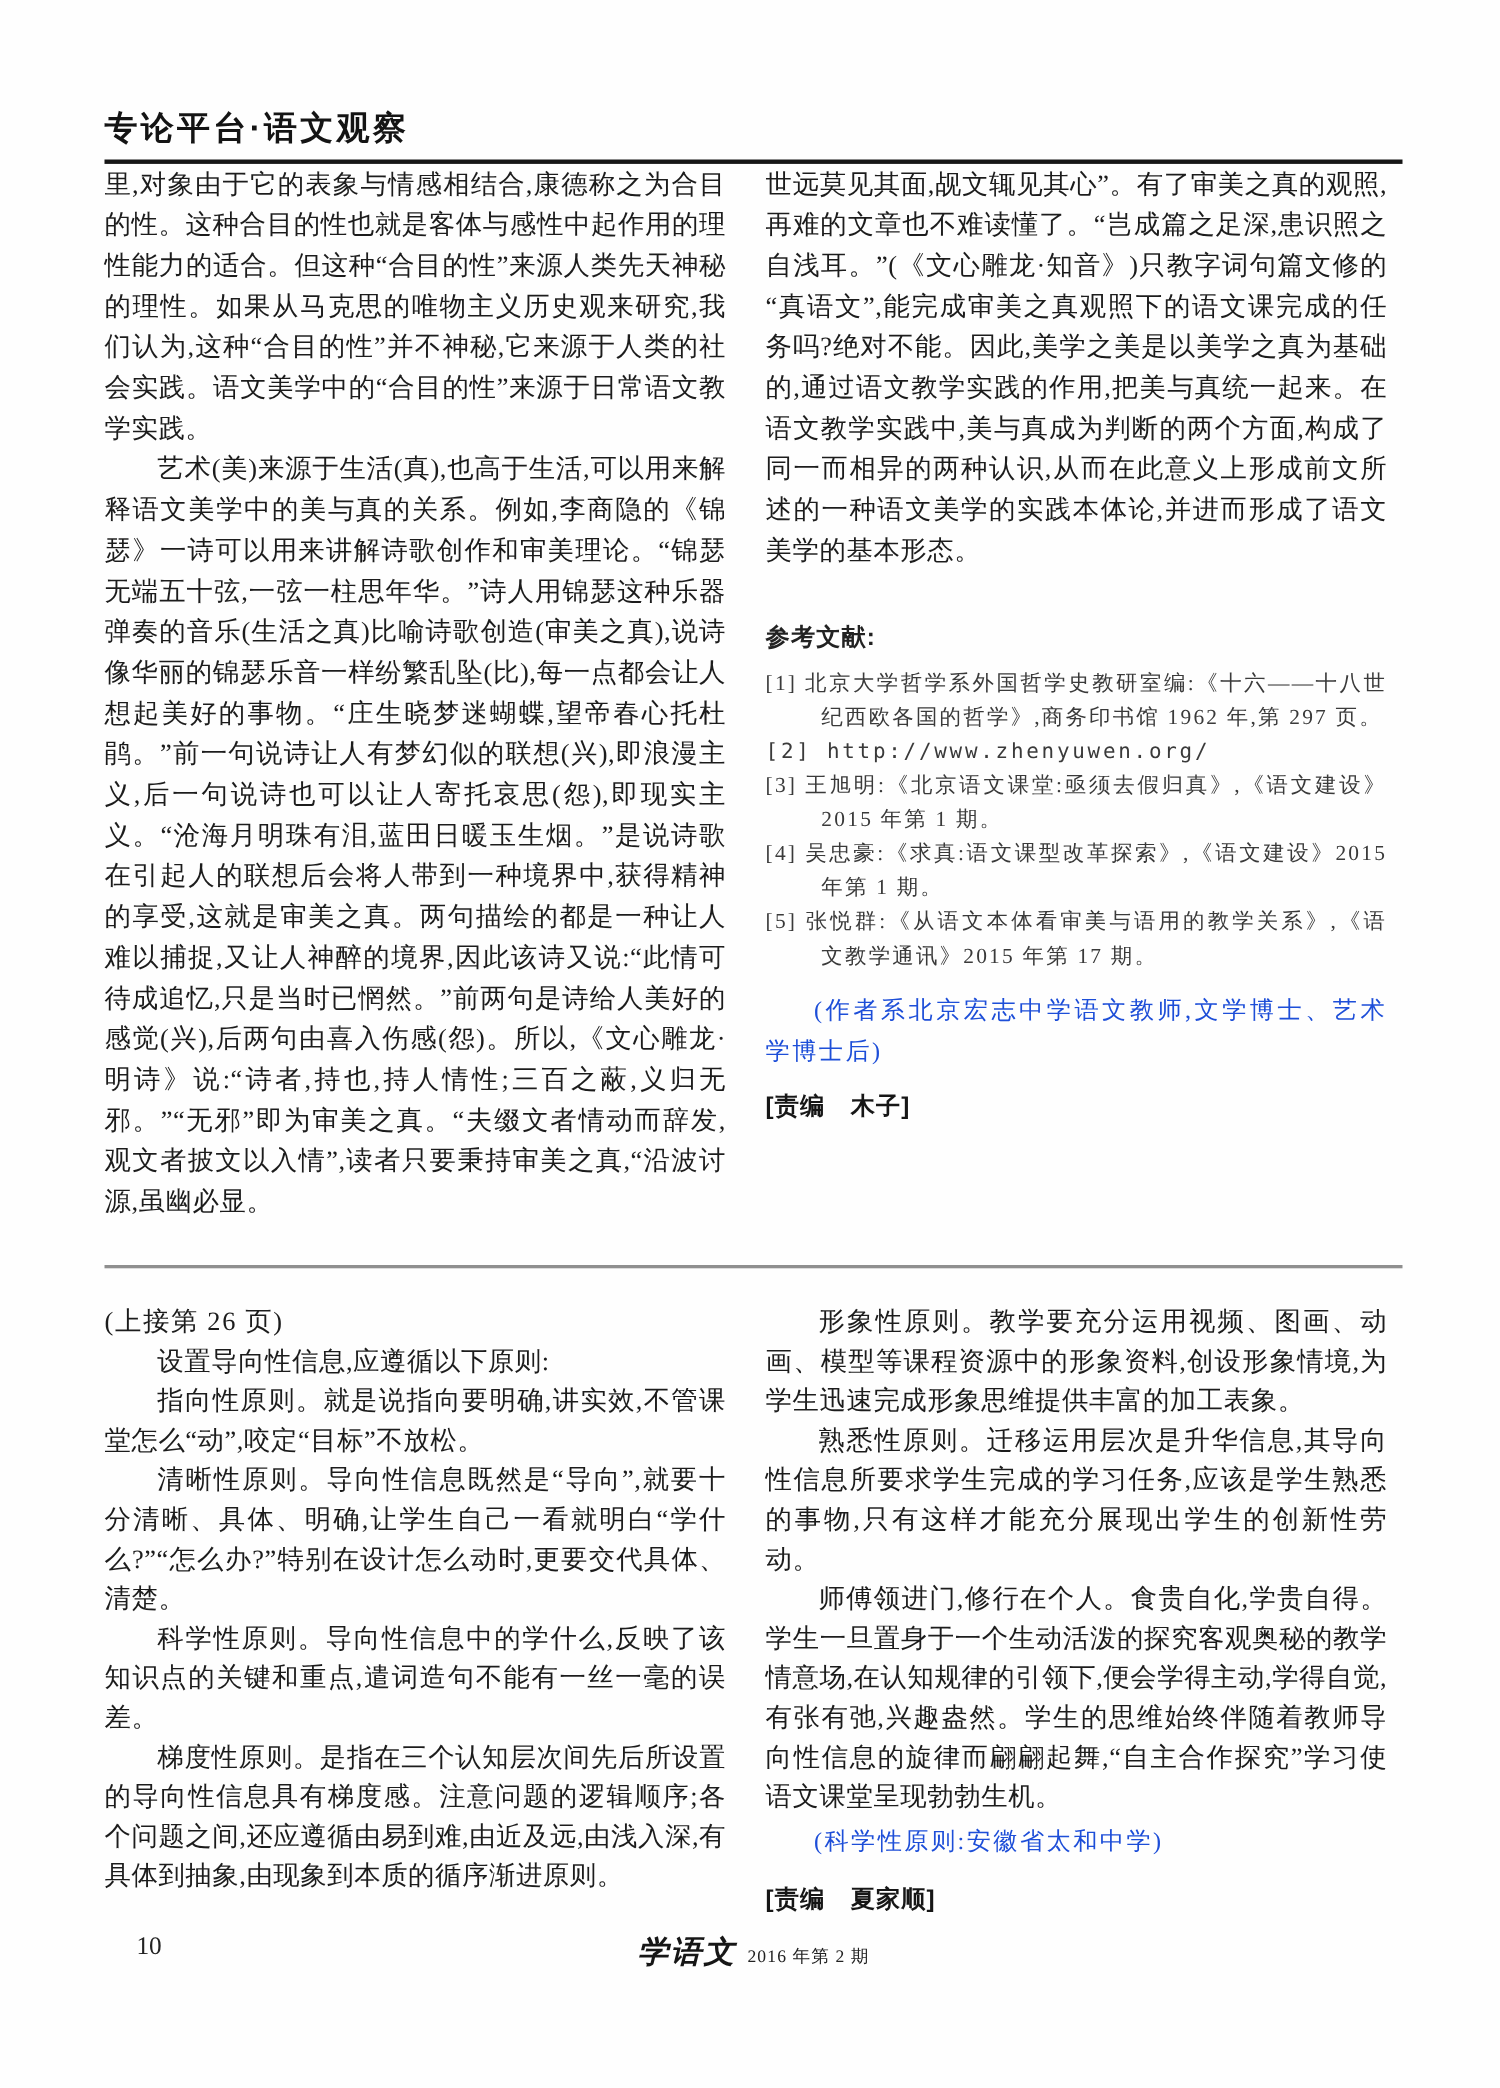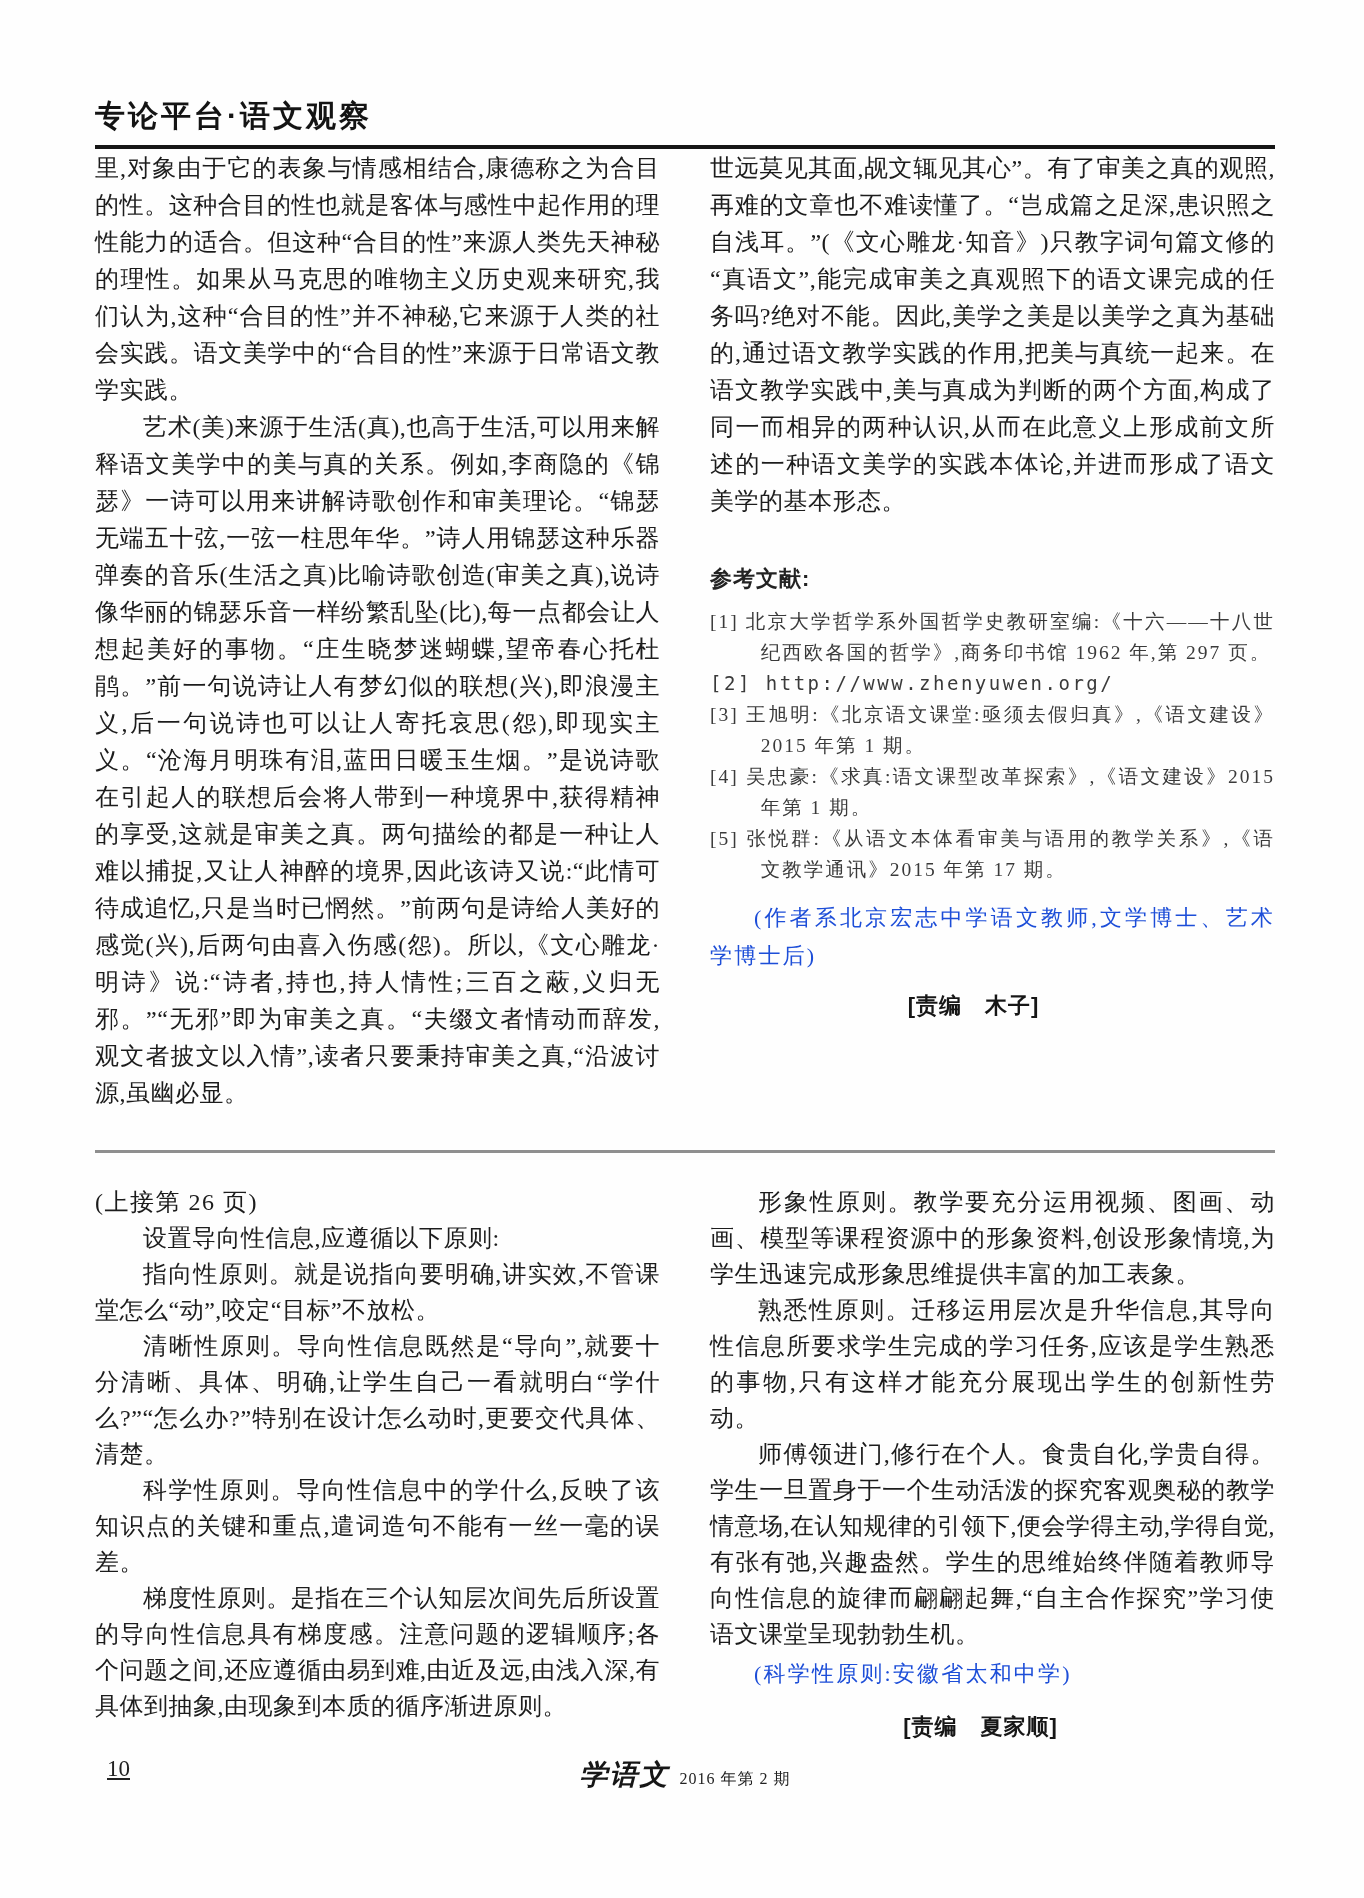--- a/index.html
+++ b/index.html
@@ -12,21 +12,21 @@
     font-family:"Liberation Serif","DejaVu Serif",serif;
     overflow:hidden;
   }
   
   .page-header{position:absolute;top:96px;left:95px;width:1180px;}
   .header-title{font-size:30px;font-weight:bold;letter-spacing:3px;
     font-family:"Liberation Sans","DejaVu Sans",sans-serif;color:#141414;}
   .header-title .calligraphy{font-family:"Liberation Serif",serif;}
   .header-rule{margin-top:8px;height:4px;background:#161616;}
   
-  .columns{position:absolute;left:95px;width:1180px;display:flex;gap:50px;}
+  .columns{position:absolute;left:95px;width:1180px;display:flex;gap:36px;}
   .article1{top:150px;}
   .article2{top:1184px;}
   .col{width:565px;}
   .para{
     margin:0;text-align:justify;text-indent:2em;
     font-size:24px;line-height:37px;letter-spacing:0.5px;
   }
   .article2 .para{line-height:36px;}
   .no-indent{text-indent:0;}
   
@@ -43,35 +43,35 @@
   .ref-url{
     font-family:"DejaVu Sans Mono","Liberation Mono",monospace;
     font-size:19px;letter-spacing:2.5px;
   }
   
   .author-note{
     margin:14px 0 0 0;text-align:justify;text-indent:2em;
     font-size:22px;line-height:38px;letter-spacing:0.1em;color:#1d4ed8;
   }
   .editor{
-    margin:16px 0 0 0;text-align:center;padding-right:38px;
+    margin:16px 0 0 0;text-align:left;padding-right:38px;
     font-family:"Liberation Sans","DejaVu Sans",sans-serif;
     font-weight:bold;font-size:22px;letter-spacing:1px;color:#161616;
   }
   .editor2{margin-top:20px;padding-right:24px;}
   .author-note2{margin-top:4px;line-height:36px;}
   
   .section-divider{
     position:absolute;top:1150px;left:95px;width:1180px;height:3px;
     background:#8f8f8f;
   }
   .continuation{letter-spacing:1.5px;}
   
   .page-footer{position:absolute;top:1756px;left:95px;width:1180px;height:40px;}
-  .page-number{position:absolute;left:12px;top:0;font-size:23px;color:#222;text-decoration:underline;}
+  .page-number{position:absolute;left:29px;top:0;font-size:23px;color:#222;}
   .journal{position:absolute;left:50%;transform:translateX(-50%);top:0;white-space:nowrap;}
   .journal-name{font-size:28px;font-weight:bold;font-style:italic;letter-spacing:2px;color:#161616;}
   .journal-issue{font-size:16px;letter-spacing:1px;color:#222;margin-left:6px;}
 </style>
 </head>
 <body>
 
 <div class="page">
 
   <header class="page-header">

